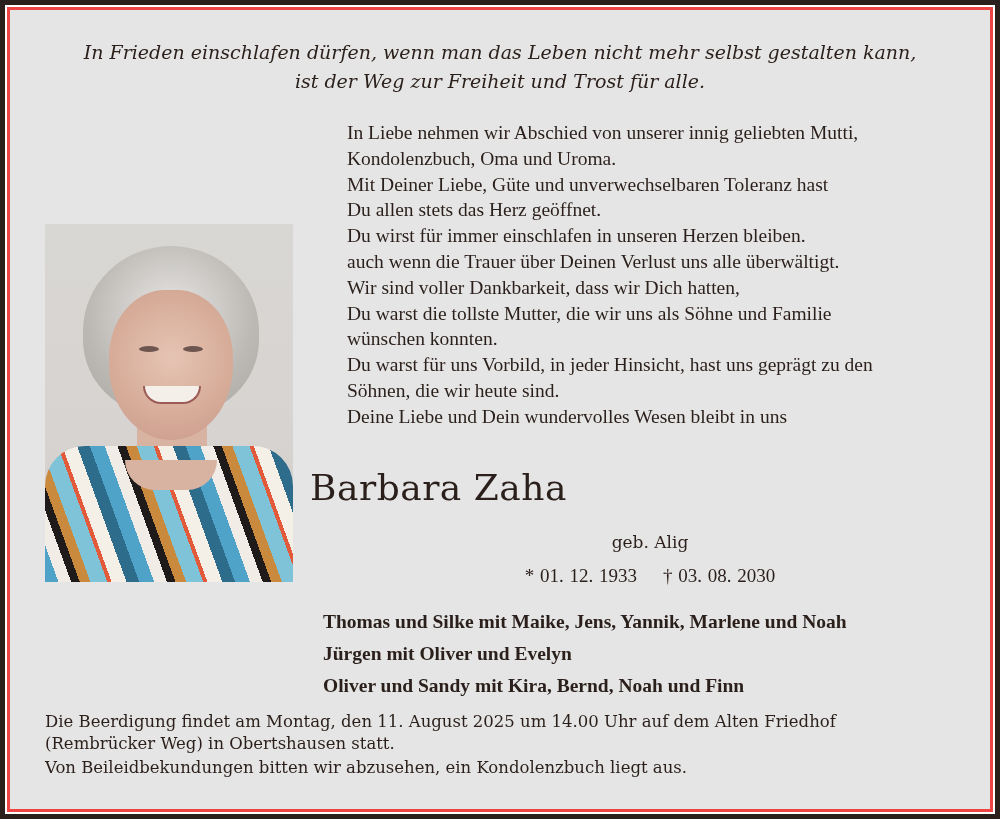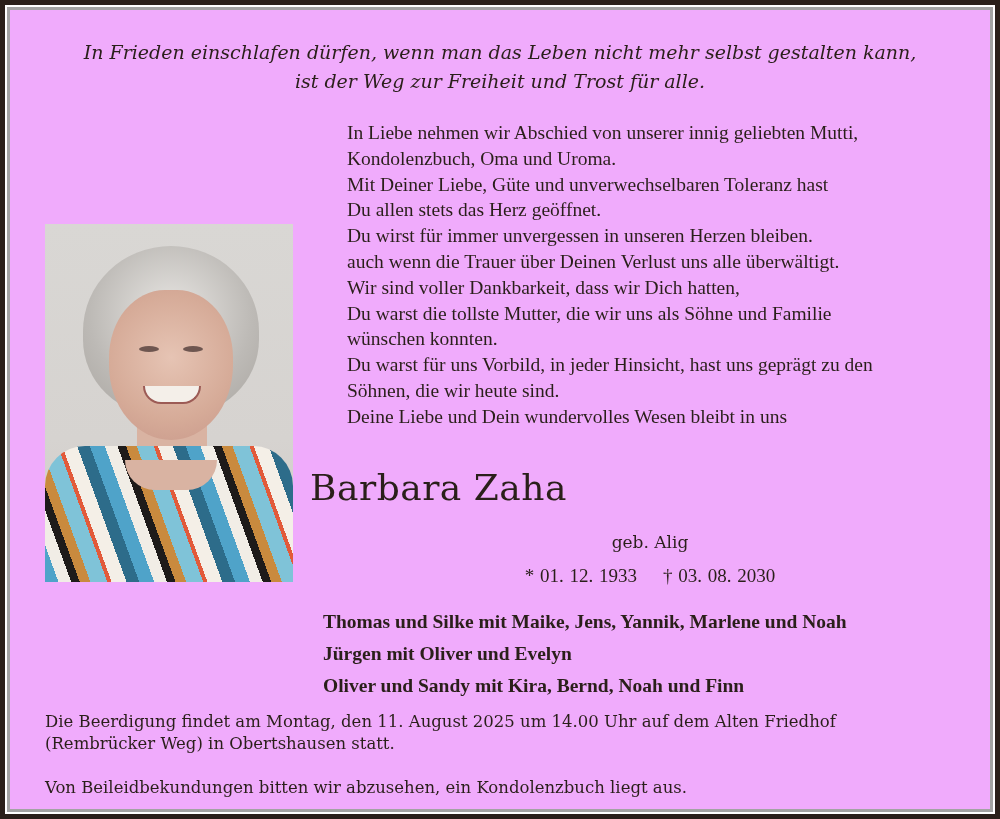--- a/index.html
+++ b/index.html
@@ -19,22 +19,22 @@
   }
   .frame-gap {
     width: 100%; height: 100%;
     box-sizing: border-box;
     background: #ffffff;
     padding: 2px;
   }
   .frame-inner {
     width: 100%; height: 100%;
     box-sizing: border-box;
-    border: 3px solid #a3a3a3;
-    background: #f0abfc;
+    border: 3px solid #ef4444;
+    background: #e5e5e5;
     position: relative;
   }
   .motto {
     position: absolute; left: 0; right: 0; top: 28px;
     text-align: center;
     font-family: "DejaVu Serif", "Liberation Serif", serif;
     font-style: italic;
     font-size: 19px;
     line-height: 29px;
     color: #2a1f1a;
@@ -134,21 +134,21 @@
     line-height: 32px;
   }
   .family div { white-space: nowrap; }
   .funeral {
     position: absolute; left: 35px; top: 701px;
     font-family: "DejaVu Serif", "Liberation Serif", serif;
     font-size: 16.5px;
     line-height: 22px;
   }
   .funeral div { white-space: nowrap; }
-  .funeral .condolence { margin-top: 22px; }
+  .funeral .condolence { margin-top: 2px; }
 </style>
 </head>
 <body>
 
 <div class="frame-outer">
   <div class="frame-gap">
     <div class="frame-inner">
 
       <div class="motto">
         <div>In Frieden einschlafen dürfen, wenn man das Leben nicht mehr selbst gestalten kann,</div>
@@ -164,21 +164,21 @@
         <div class="smile"></div>
         <div class="shirt"></div>
         <div class="collar"></div>
       </div>
 
       <div class="tribute">
         <div>In Liebe nehmen wir Abschied von unserer innig geliebten Mutti,</div>
         <div>Kondolenzbuch, Oma und Uroma.</div>
         <div>Mit Deiner Liebe, Güte und unverwechselbaren Toleranz hast</div>
         <div>Du allen stets das Herz geöffnet.</div>
-        <div>Du wirst für immer unvergessen in unseren Herzen bleiben.</div>
+        <div>Du wirst für immer einschlafen in unseren Herzen bleiben.</div>
         <div>auch wenn die Trauer über Deinen Verlust uns alle überwältigt.</div>
         <div>Wir sind voller Dankbarkeit, dass wir Dich hatten,</div>
         <div>Du warst die tollste Mutter, die wir uns als Söhne und Familie</div>
         <div>wünschen konnten.</div>
         <div>Du warst für uns Vorbild, in jeder Hinsicht, hast uns geprägt zu den</div>
         <div>Söhnen, die wir heute sind.</div>
         <div>Deine Liebe und Dein wundervolles Wesen bleibt in uns</div>
       </div>
 
       <div class="name">Barbara Zaha</div>

